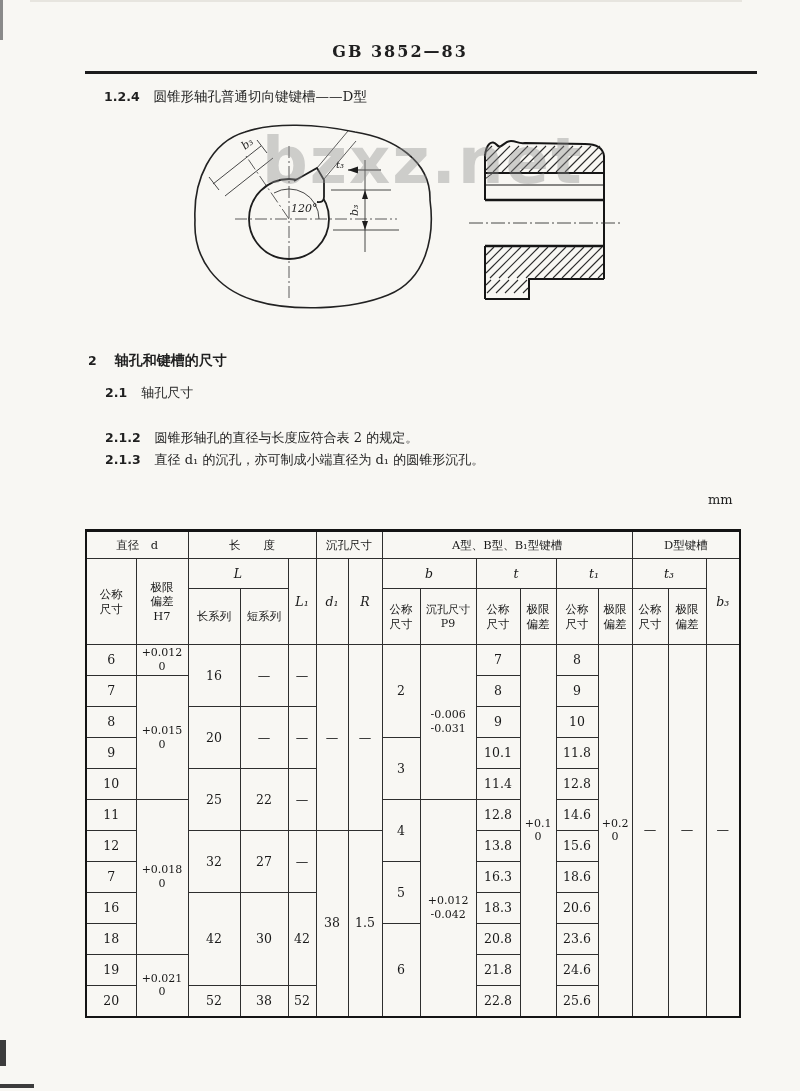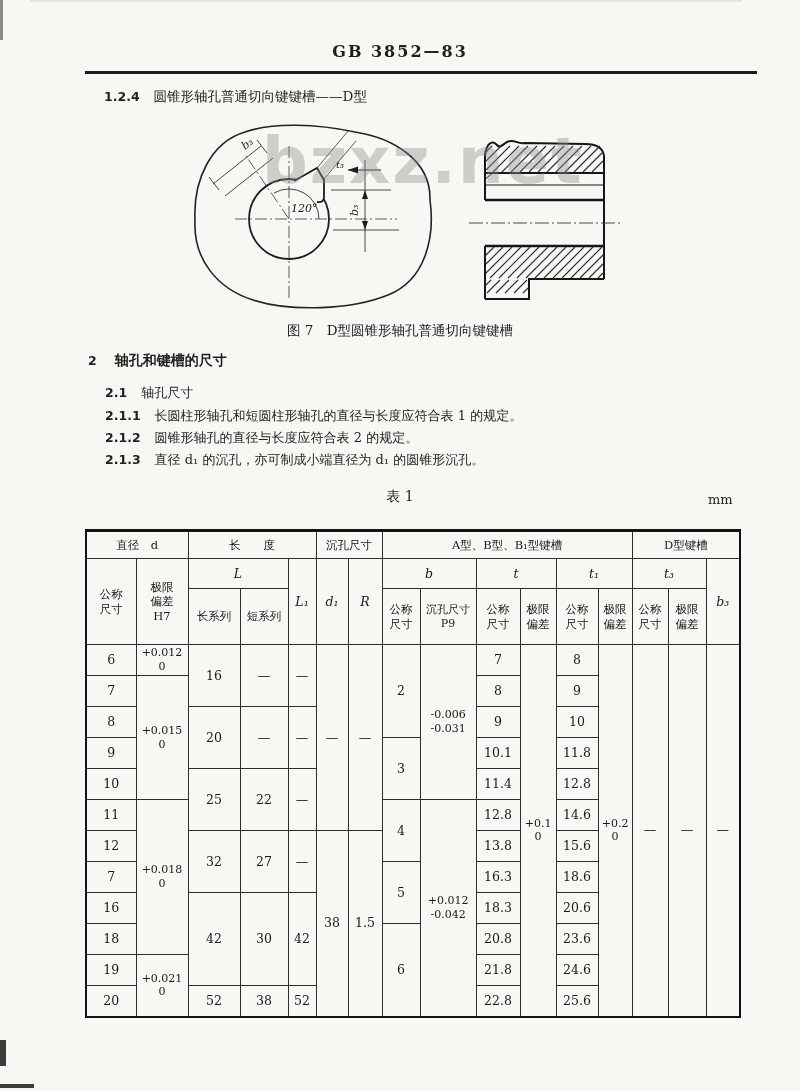--- a/index.html
+++ b/index.html
@@ -149,39 +149,34 @@
           <line x1="23" y1="157" x2="28" y2="152"></line>
           <line x1="24" y1="165" x2="37" y2="152"></line>
           <line x1="33" y1="165" x2="46" y2="152"></line>
           <line x1="42" y1="165" x2="55" y2="152"></line>
           <line x1="51" y1="165" x2="64" y2="152"></line>
           <line x1="60" y1="165" x2="65" y2="160"></line>
         </g>
     </svg>
   </div>
 
-  <div class="abs" id="fig-caption">图 7　D型圆锥形轴孔普通切向键键槽</div>
 
   <div class="abs clause" id="s2">
     <span class="num">2</span><span>轴孔和键槽的尺寸</span>
   </div>
   <div class="abs clause" id="s21">
     <span class="num">2.1</span><span class="txt">轴孔尺寸</span>
   </div>
-  <div class="abs clause" id="c211">
-    <span class="num">2.1.1</span><span>长圆柱形轴孔和短圆柱形轴孔的直径与长度应符合表 1 的规定。</span>
-  </div>
   <div class="abs clause" id="c212">
     <span class="num">2.1.2</span><span>圆锥形轴孔的直径与长度应符合表 2 的规定。</span>
   </div>
   <div class="abs clause" id="c213">
     <span class="num">2.1.3</span><span>直径 d₁ 的沉孔，亦可制成小端直径为 d₁ 的圆锥形沉孔。</span>
   </div>
 
-  <div class="abs" id="tbl-title">表 1</div>
   <div class="abs" id="tbl-unit">mm</div>
 
   <table id="t1">
     <colgroup>
       <col style="width:50px">
         <col style="width:52px">
         <col style="width:52px">
         <col style="width:48px">
       <col style="width:28px">
         <col style="width:32px">

